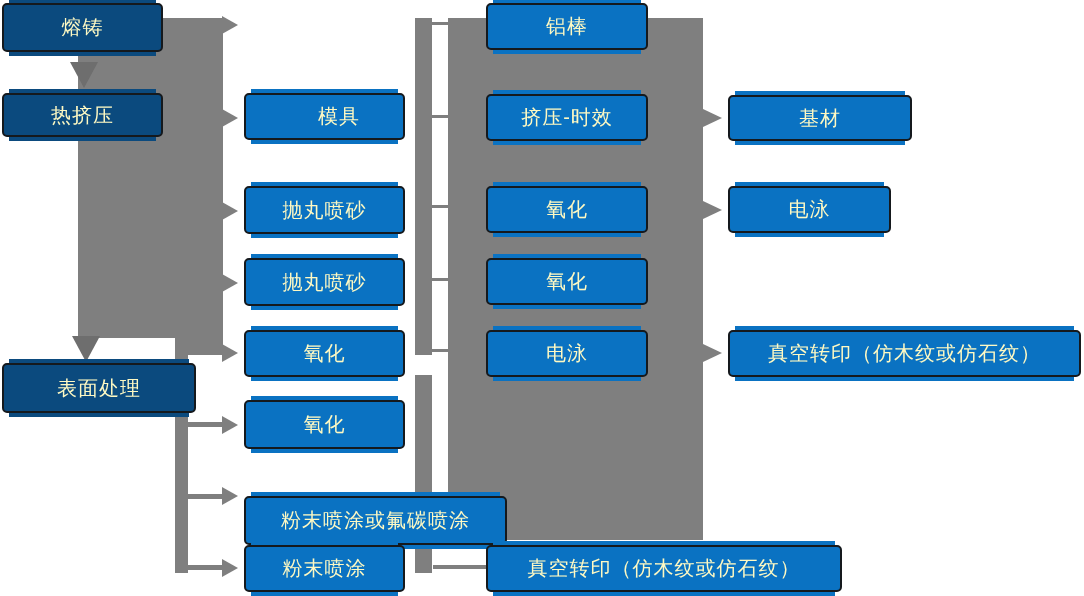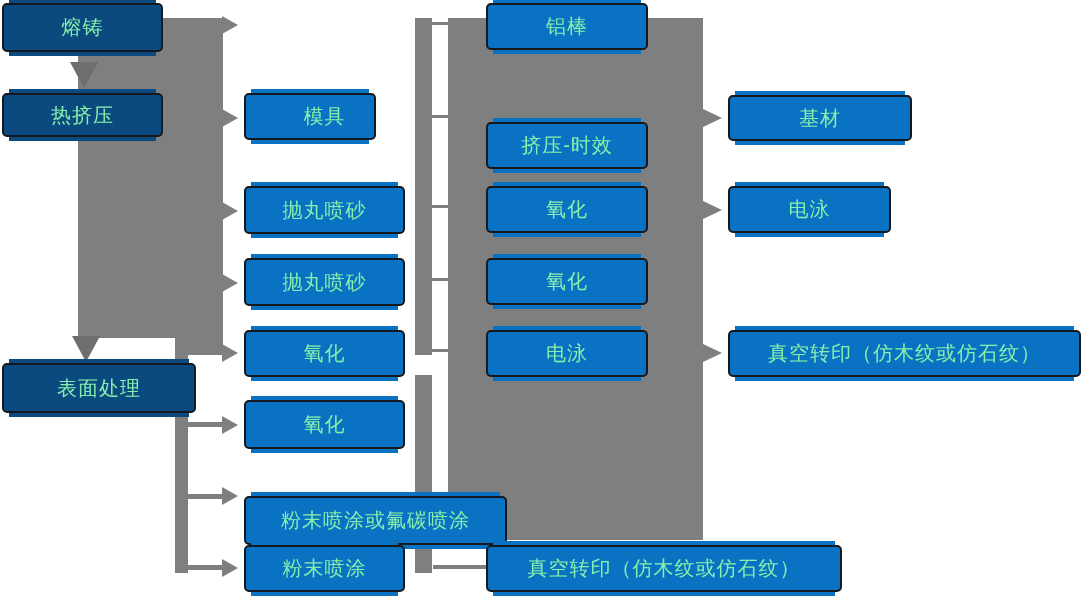--- a/index.html
+++ b/index.html
@@ -22,21 +22,21 @@
     position:absolute;width:28px;height:26px;background:#6e6e6e;
     clip-path:polygon(0 0,100% 0,50% 100%);
   }
   
   .node{
     position:absolute;
     display:flex;align-items:center;justify-content:center;
     box-sizing:border-box;
     border:2px solid #15191d;
     border-radius:5px;
-    color:#86efac;
+    color:#fef9c3;
     font-size:20px;
     letter-spacing:1px;
     white-space:nowrap;
   }
   .c1{
     background:#0b4a7e;
     box-shadow:0 11px 0 -7px #0b4a7e,0 -11px 0 -7px #0b4a7e;
   }
   .c2{
     background:#0a72c2;
@@ -85,30 +85,30 @@
   <div class="arrow-r big" style="left:703px;top:201px;"></div>
   <div class="arrow-r big" style="left:703px;top:344px;"></div>
 
   <div class="arrow-d" style="left:70px;top:62px;"></div>
   <div class="arrow-d" style="left:72px;top:336px;"></div>
 
   <div class="node c1" style="left:2px;top:3px;width:161px;height:49px;">熔铸</div>
   <div class="node c1" style="left:2px;top:93px;width:161px;height:44px;">热挤压</div>
   <div class="node c1" style="left:2px;top:363px;width:194px;height:50px;">表面处理</div>
 
-  <div class="node c2" style="left:244px;top:93px;width:132px;height:47px;padding-left:29px;">模具</div>
+  <div class="node c2" style="left:244px;top:93px;width:161px;height:47px;padding-left:29px;">模具</div>
   <div class="node c2" style="left:244px;top:186px;width:161px;height:48px;">抛丸喷砂</div>
   <div class="node c2" style="left:244px;top:258px;width:161px;height:48px;">抛丸喷砂</div>
   <div class="node c2" style="left:244px;top:330px;width:161px;height:47px;">氧化</div>
   <div class="node c2" style="left:244px;top:400px;width:161px;height:49px;">氧化</div>
   <div class="node c2" style="left:244px;top:472px;width:263px;height:49px;margin-top:24px;">粉末喷涂或氟碳喷涂</div>
   <div class="node c2" style="left:244px;top:545px;width:161px;height:47px;">粉末喷涂</div>
 
   <div class="node c2" style="left:486px;top:3px;width:162px;height:47px;">铝棒</div>
-  <div class="node c2" style="left:486px;top:94px;width:162px;height:47px;margin-top:28px;">挤压-时效</div>
+  <div class="node c2" style="left:486px;top:94px;width:162px;height:47px;">挤压-时效</div>
   <div class="node c2" style="left:486px;top:186px;width:162px;height:47px;">氧化</div>
   <div class="node c2" style="left:486px;top:258px;width:162px;height:47px;">氧化</div>
   <div class="node c2" style="left:486px;top:330px;width:162px;height:47px;">电泳</div>
   <div class="node c2" style="left:486px;top:545px;width:356px;height:47px;">真空转印（仿木纹或仿石纹）</div>
 
   <div class="node c2" style="left:728px;top:95px;width:184px;height:46px;">基材</div>
   <div class="node c2" style="left:728px;top:186px;width:163px;height:47px;">电泳</div>
   <div class="node c2" style="left:728px;top:330px;width:353px;height:47px;">真空转印（仿木纹或仿石纹）</div>
 
 </div>

